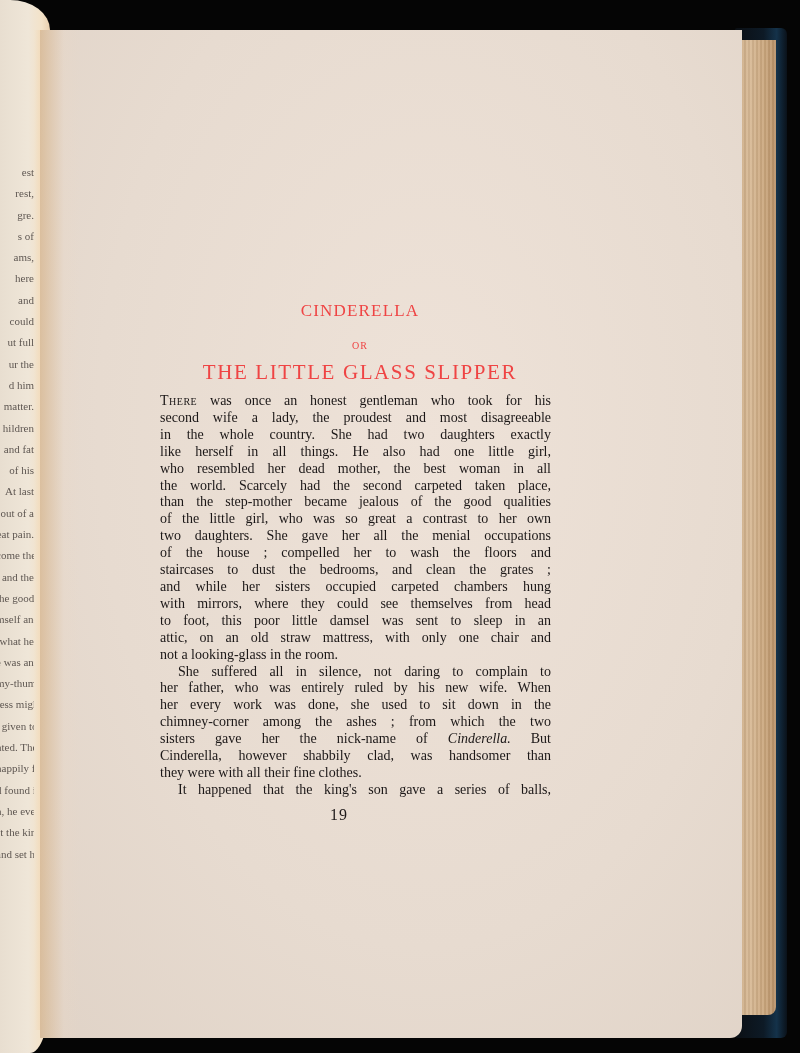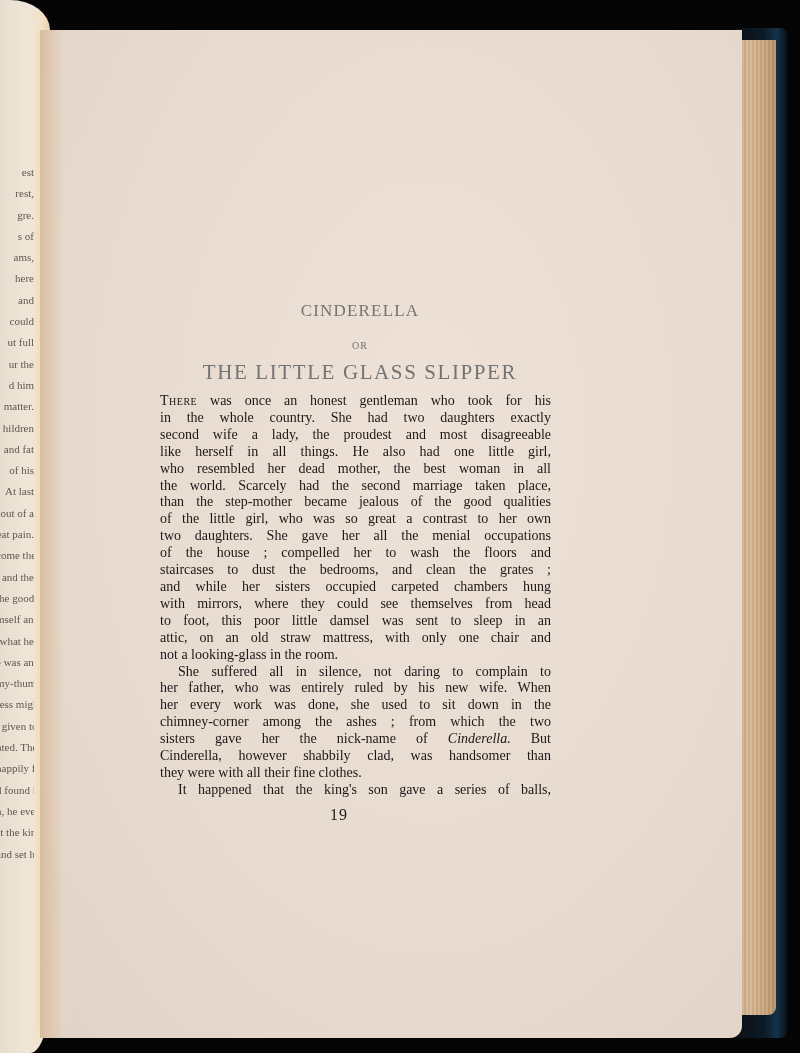--- a/index.html
+++ b/index.html
@@ -51,21 +51,21 @@
     border-top-left-radius: 2px;
     border-bottom-right-radius: 12px;
   }
   .gutter-shadow {
     position: absolute; left: 40px; top: 30px; width: 40px; height: 1008px;
     background: linear-gradient(90deg, rgba(210,170,120,0.55) 0%, rgba(235,215,195,0.2) 60%, rgba(0,0,0,0) 100%);
   }
 
   .heading {
     position: absolute; left: 150px; width: 420px; text-align: center;
-    color: #737373; letter-spacing: 1px;
+    color: #ef4444; letter-spacing: 1px;
   }
   .title { top: 301px; font-size: 17px; letter-spacing: 1.2px; }
   .or    { top: 340px; font-size: 10px; letter-spacing: 1px; }
   .subtitle { top: 360px; font-size: 21px; letter-spacing: 1.6px; }
 
   .body-text {
     position: absolute; left: 160px; top: 393px; width: 391px;
     font-size: 14px; line-height: 16.9px; color: #1b1717;
     text-align: justify; text-align-last: justify;
   }
@@ -130,25 +130,25 @@
 
   <div class="page"></div>
   <div class="gutter-shadow"></div>
 
   <div class="heading title">CINDERELLA</div>
   <div class="heading or">OR</div>
   <div class="heading subtitle">THE LITTLE GLASS SLIPPER</div>
 
   <div class="body-text">
     <span class="line"><span class="smallcaps">There</span><span> was once an honest gentleman who took for his</span></span>
+    <span class="line">second wife a lady, the proudest and most disagreeable</span>
     <span class="line">in the whole country.  She had two daughters exactly</span>
-    <span class="line">second wife a lady, the proudest and most disagreeable</span>
     <span class="line">like herself in all things.  He also had one little girl,</span>
     <span class="line">who resembled her dead mother, the best woman in all</span>
-    <span class="line">the world.  Scarcely had the second marriage taken place,</span>
+    <span class="line">the world.  Scarcely had the second carpeted taken place,</span>
     <span class="line">than the step-mother became jealous of the good qualities</span>
     <span class="line">of the little girl, who was so great a contrast to her own</span>
     <span class="line">two daughters.  She gave her all the menial occupations</span>
     <span class="line">of the house ;  compelled her to wash the floors and</span>
     <span class="line">staircases to dust the bedrooms, and clean the grates ;</span>
     <span class="line">and while her sisters occupied carpeted chambers hung</span>
     <span class="line">with mirrors, where they could see themselves from head</span>
     <span class="line">to foot, this poor little damsel was sent to sleep in an</span>
     <span class="line">attic, on an old straw mattress, with only one chair and</span>
     <span class="line last">not a looking-glass in the room.</span>

